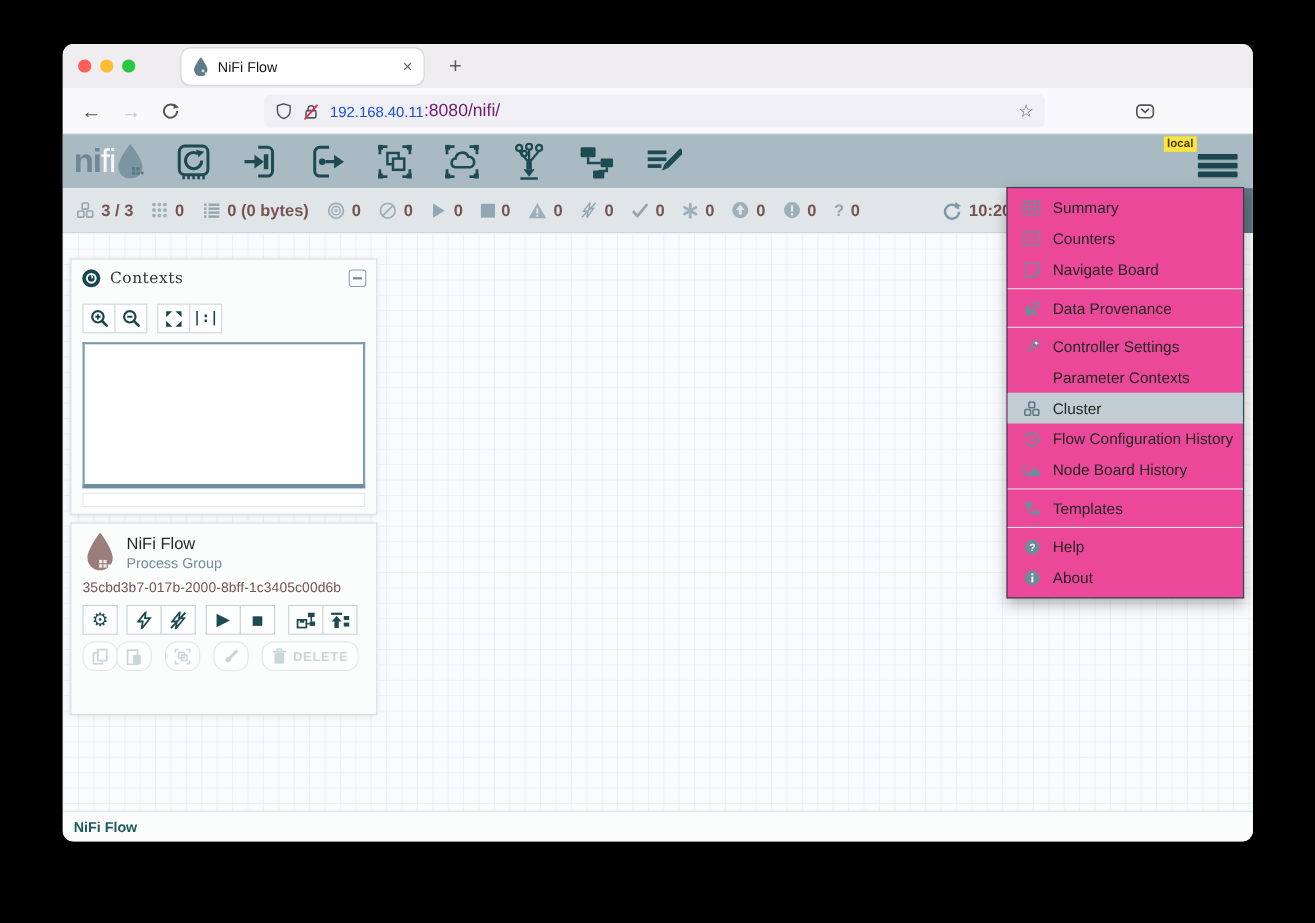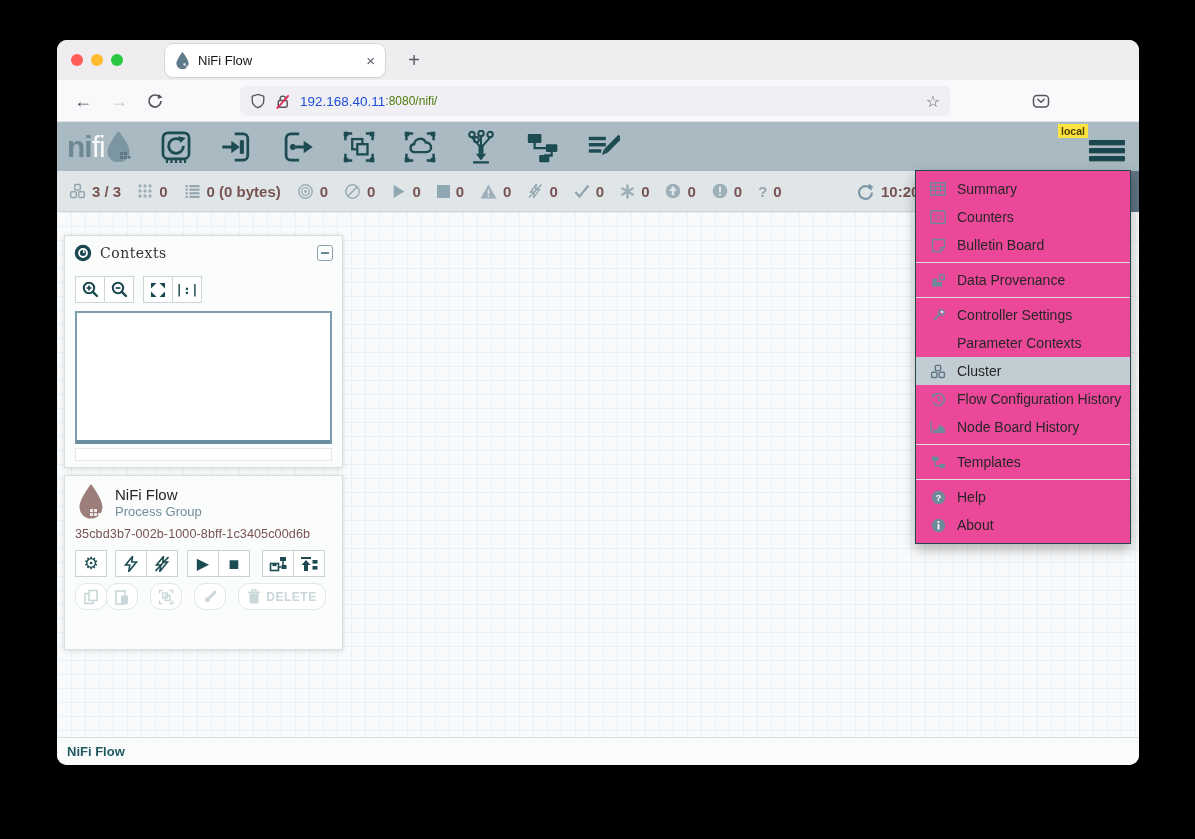--- a/index.html
+++ b/index.html
@@ -11,21 +11,21 @@
   .tl { position:absolute; top:14px; width:12px; height:12px; border-radius:50%; }
   .tl.red{ left:14px; background:#ff5f57; } .tl.yel{ left:34px; background:#febc2e; } .tl.grn{ left:54px; background:#28c840; }
   .tab { position:absolute; left:108px; top:4px; width:220px; height:33px; background:#fff; border-radius:8px; box-shadow:0 0 0 1px #d7d5d9, 0 1px 2px rgba(0,0,0,.08); display:flex; align-items:center; padding:0 10px; }
   .tab .ttl { font-size:13px; color:#15141a; margin-left:8px; flex:1; }
   .tab .cls { color:#5b5b66; font-size:15px; cursor:default; }
   .newtab { position:absolute; left:342px; top:5px; width:30px; height:30px; display:flex; align-items:center; justify-content:center; font-size:20px; color:#5b5b66; }
   .navbar { position:absolute; left:0; top:40px; width:100%; height:42px; background:#f9f8fa; border-bottom:1px solid #e3e2e6; }
   .navbtn { position:absolute; top:9px; width:24px; height:24px; display:flex; align-items:center; justify-content:center; font-size:18px; color:#55545c; }
   .urlbar { position:absolute; left:183px; top:6px; width:710px; height:30px; background:#f0eff4; border-radius:6px; display:flex; align-items:center; padding:0 10px; }
   .urlbar .host { font-size:13.5px; color:#1d4ed8; }
-  .urlbar .rest { font-size:12px; color:#4d7c0f; }
+  .urlbar .rest { font-size:16px; color:#701a75; }
   .urlbar .star { margin-left:auto; font-size:16px; color:#5b5b66; }
   .avatar { position:absolute; left:1010px; top:50px; width:23px; height:23px; border-radius:50%; overflow:visible; }
   .badge-local { position:absolute; left:1001px; top:44px; background:#ffe33e; color:#4a4200; font-size:10.5px; font-weight:bold; padding:0 3px; line-height:14px; z-index:3; }
   .burger { position:absolute; left:1050px; top:48px; width:20px; height:24px; display:flex; flex-direction:column; justify-content:center; gap:3px; }
   .burger i { display:block; height:2px; background:#55545c; border-radius:1px; }
 
   
   .nf-header { position:absolute; left:0; top:82px; width:100%; height:49px; background:#a9bac2; display:flex; align-items:center; }
   .logo { display:flex; align-items:flex-end; margin-left:10px; user-select:none; }
   .logo .ni { font-size:30px; font-weight:bold; color:#6e8894; letter-spacing:-1px; line-height:30px; }
@@ -498,21 +498,21 @@
               <rect x="17" y="29" width="3" height="3"></rect>
               <rect x="21" y="29" width="2.6" height="2.6"></rect>
             </g>
           </svg>
         </span>
       <div class="op-txt">
         <div class="op-name">NiFi Flow</div>
         <div class="op-type">Process Group</div>
       </div>
     </div>
-    <div class="op-uuid">35cbd3b7-002b-1000-8bff-1c3405c00d6b</div>
+    <div class="op-uuid">35cbd3b7-017b-2000-8bff-1c3405c00d6b</div>
     <div class="op-row">
       <div class="obtn">
           <span class="glyph" style="font-size:17px;">⚙</span>
         </div>
       <span class="gap8"></span>
       <div class="obtn">
           <svg width="14" height="16" viewBox="0 0 14 16">
             <polygon points="8.5,0.5 1.5,9 5.8,9 4.8,15.5 12.5,6 7.8,6" fill="none" stroke="#1d4b52" stroke-width="1.6"></polygon>
           </svg>
         </div>
@@ -612,21 +612,21 @@
         </span>
       <span class="ml">Counters</span>
     </div>
     <div class="mi">
       <span class="mic">
           <svg width="15" height="15" viewBox="0 0 15 15">
             <path d="M1.5 1.5h12v8l-4 4h-8z" fill="none" stroke="#6f8a98" stroke-width="1.4"></path>
             <path d="M13.5 9.5h-4v4" fill="none" stroke="#6f8a98" stroke-width="1.2"></path>
           </svg>
         </span>
-      <span class="ml">Bulletin Board</span>
+      <span class="ml">Navigate Board</span>
     </div>
     <div class="mdiv"></div>
     <div class="mi">
       <span class="mic">
           <svg width="15" height="15" viewBox="0 0 15 15">
             <g fill="#6f8a98">
               <rect x="1.5" y="5.5" width="4.5" height="8"></rect>
               <rect x="1.5" y="9" width="9.5" height="4.5"></rect>
             </g>
             <rect x="8.5" y="2" width="4.8" height="4.8" fill="none" stroke="#6f8a98" stroke-width="1.4"></rect>

